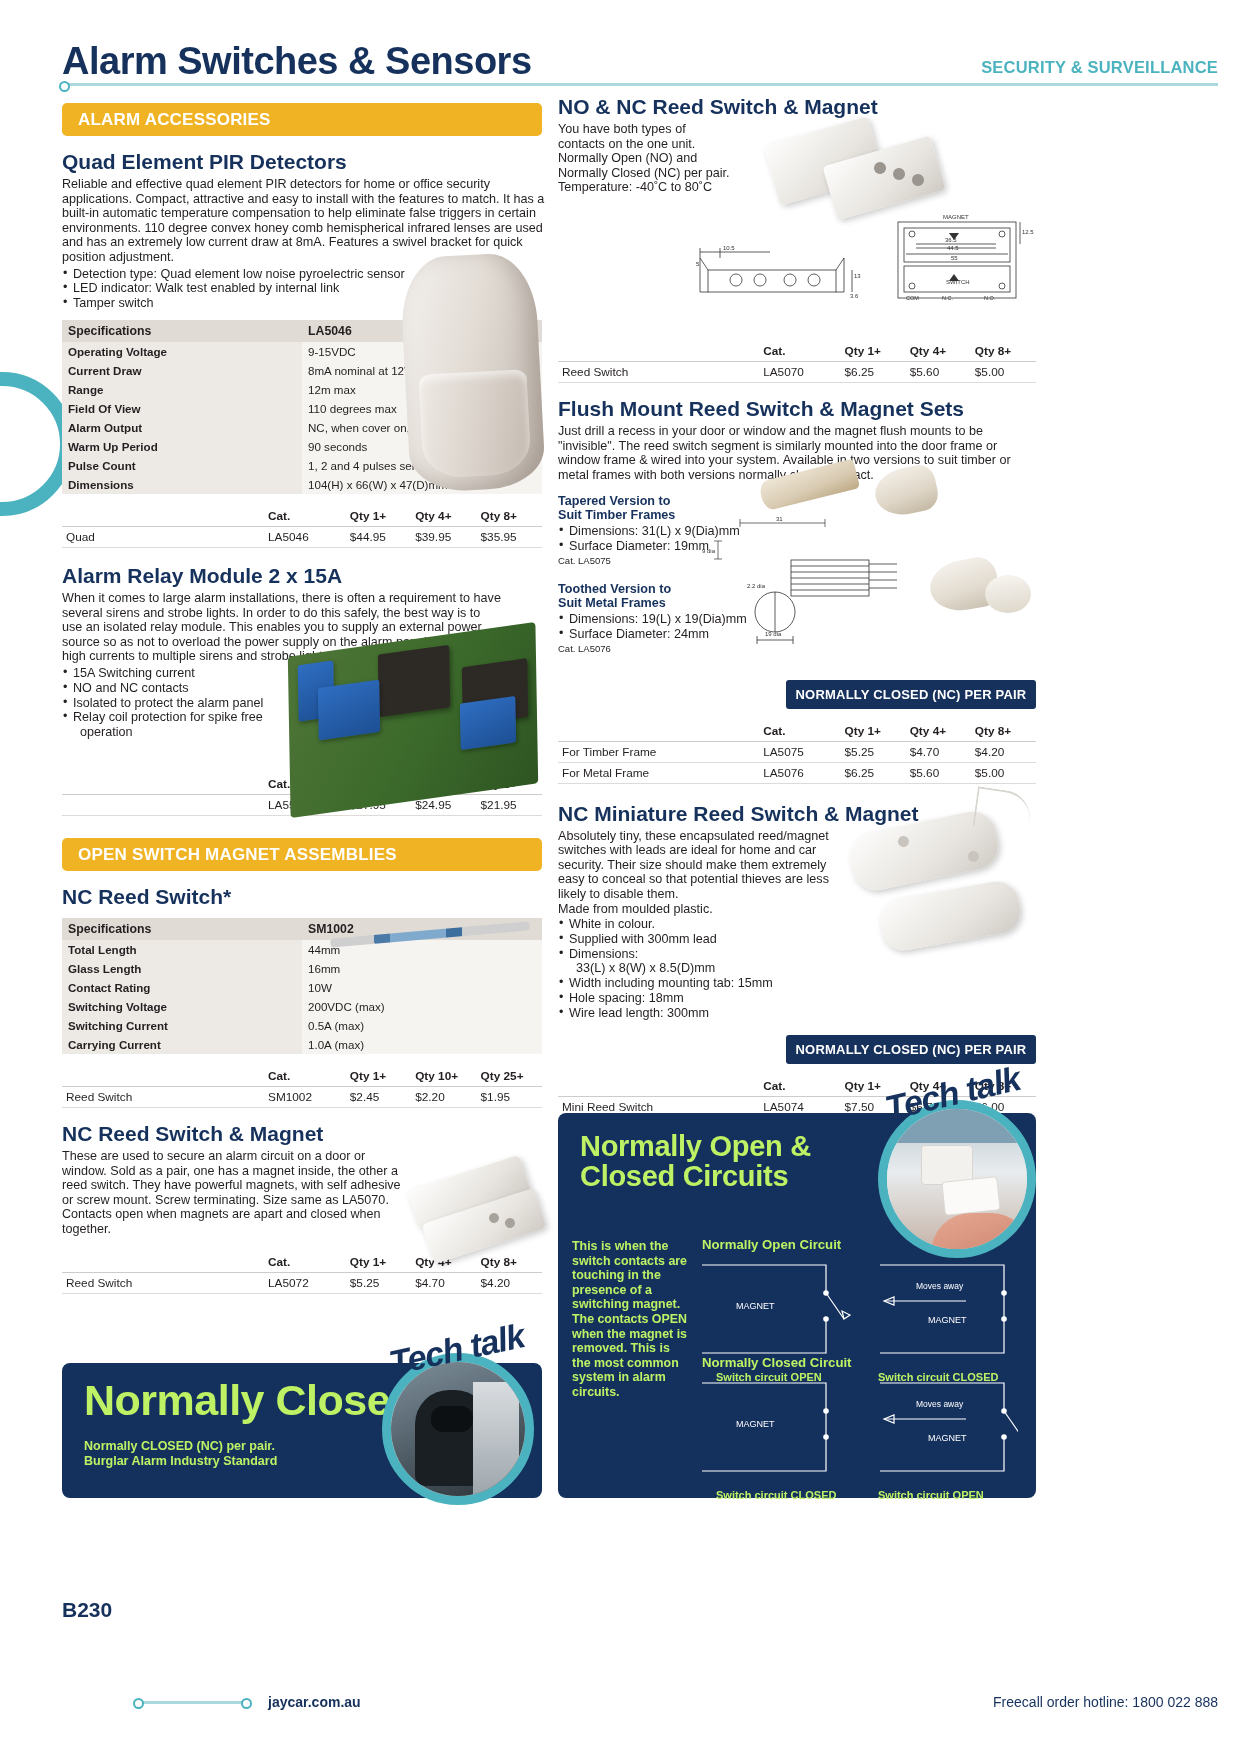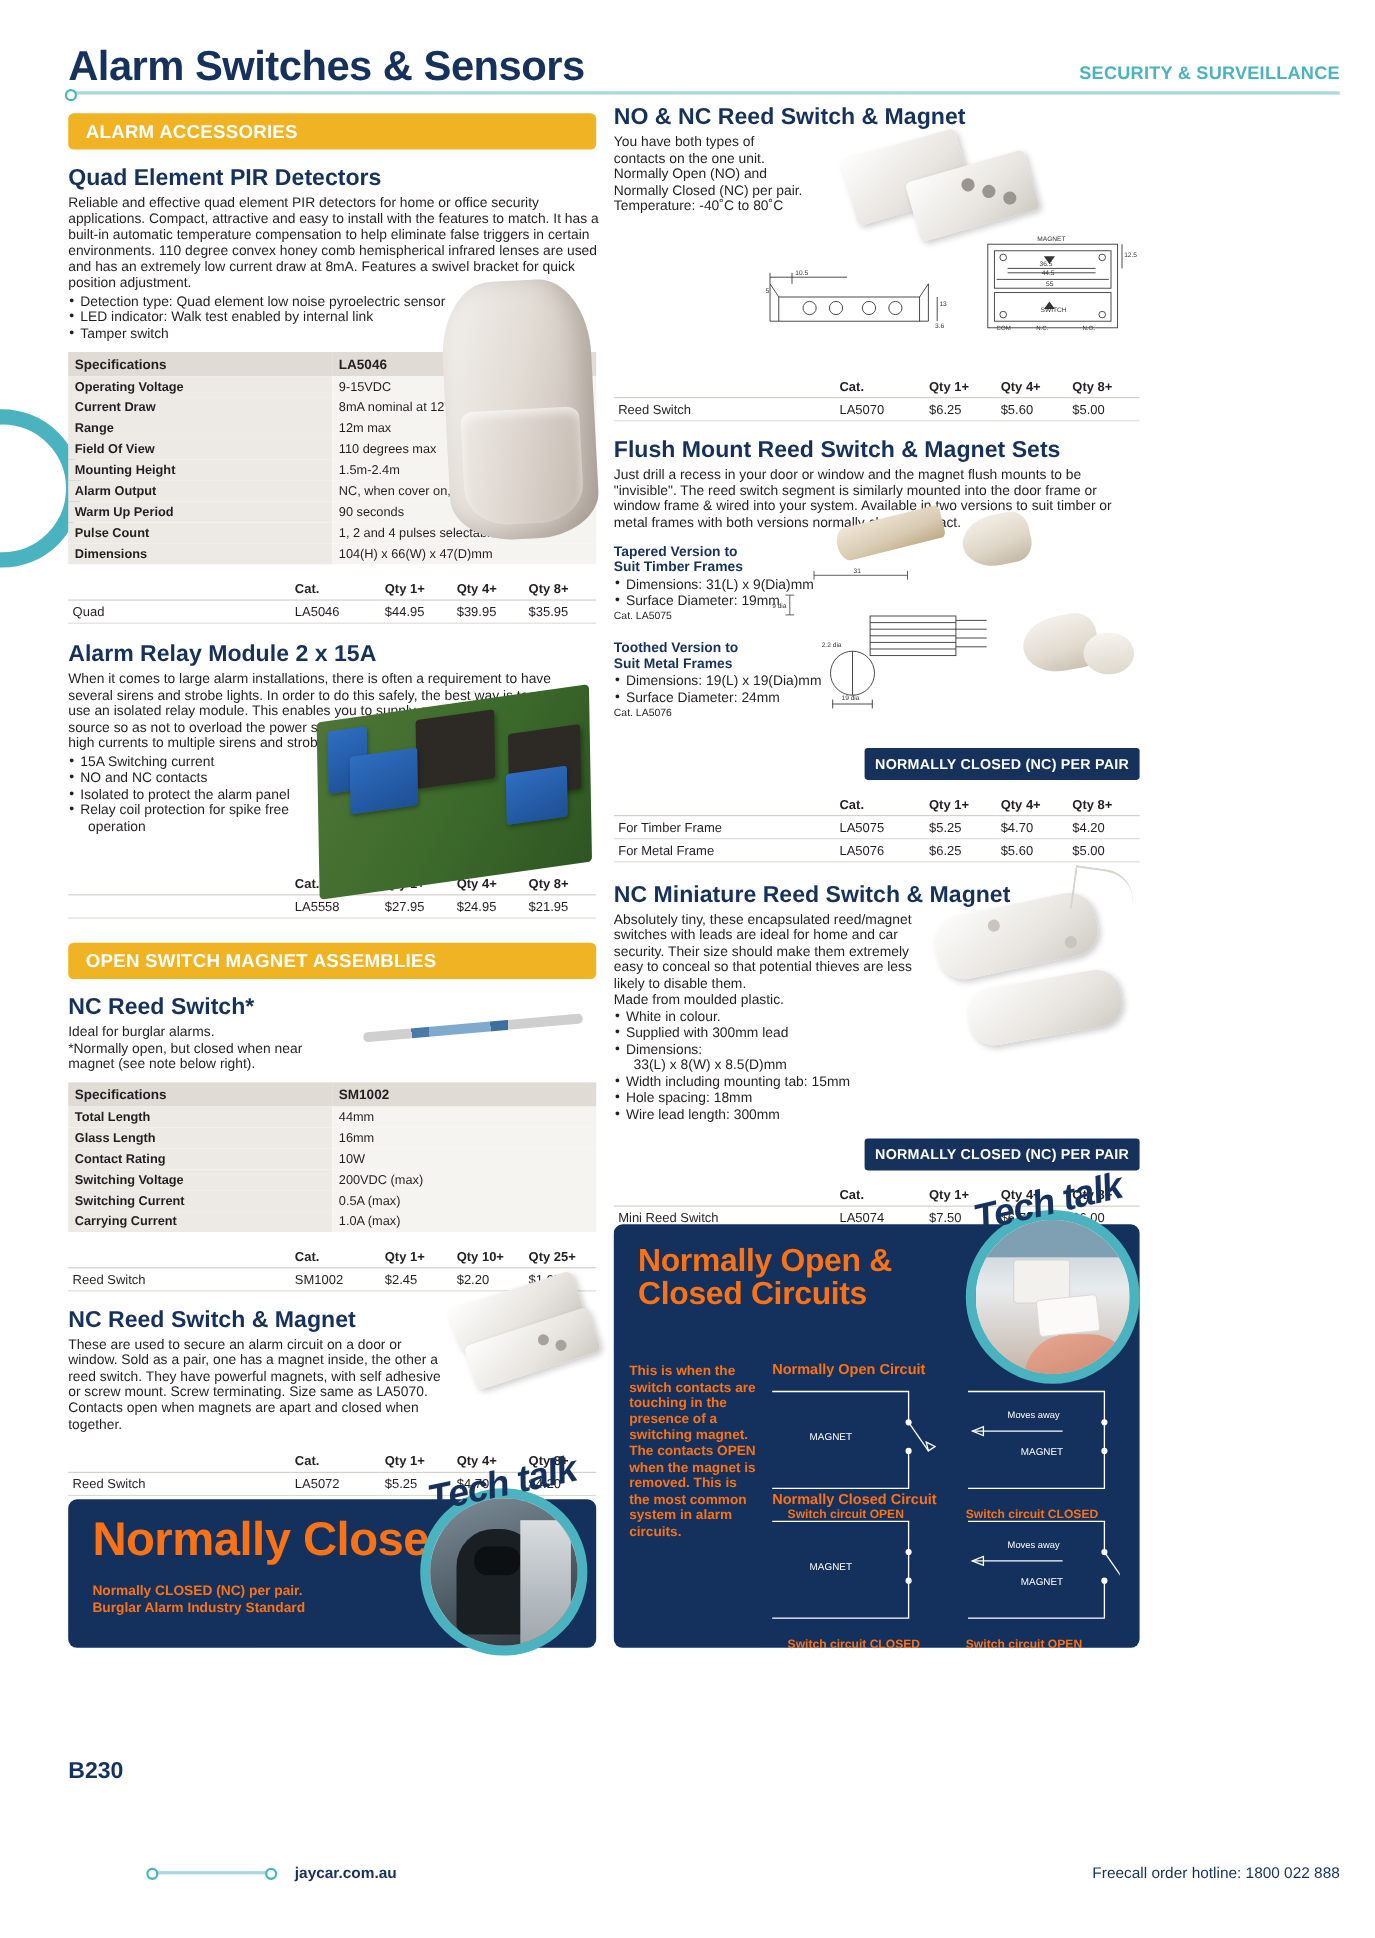--- a/index.html
+++ b/index.html
@@ -116,21 +116,21 @@
     background:linear-gradient(90deg,#cfcfcf 0 22%, #4a7aa8 22% 30%, #7fa9cd 30% 58%, #3d6f9e 58% 66%, #cfcfcf 66% 100%);
     border-radius:4px; transform:rotate(-5deg);
   }
   .white-box{
     position:absolute; background:linear-gradient(150deg,#fdfdfc,#e8e5e0 60%,#cfcac4);
     border-radius:5px; box-shadow:2px 3px 6px rgba(0,0,0,.2);
   }
 
   
   .tt-panel{
-    position:absolute; background:#14315e; border-radius:8px; color:#f97316;
+    position:absolute; background:#14315e; border-radius:8px; color:#bef264;
   }
   .tt-badge{
     position:absolute; font-size:34px; font-weight:bold; color:#15315c;
     font-style:italic; letter-spacing:-1px;
   }
   .tt-circle{
     position:absolute; border-radius:50%; border:9px solid #4bb3bf;
     overflow:hidden;
     background:linear-gradient(160deg,#cfd8dd 0%, #e9edef 35%, #b7c3c9 100%);
   }
@@ -200,24 +200,20 @@
           <td>Current Draw</td>
           <td>8mA nominal at 12VDC</td>
         </tr>
     <tr>
           <td>Range</td>
           <td>12m max</td>
         </tr>
     <tr>
           <td>Field Of View</td>
           <td>110 degrees max</td>
-        </tr>
-    <tr>
-          <td>Mounting Height</td>
-          <td>1.5m-2.4m</td>
         </tr>
     <tr>
           <td>Alarm Output</td>
           <td>NC, when cover on, 28VDC 0.1A</td>
         </tr>
     <tr>
           <td>Warm Up Period</td>
           <td>90 seconds</td>
         </tr>
     <tr>
@@ -275,25 +271,20 @@
       <td>$27.95</td>
       <td>$24.95</td>
       <td>$21.95</td>
     </tr>
   </tbody>
     </table>
 
   <div class="cat-bar" style="margin-top:22px">OPEN SWITCH MAGNET ASSEMBLIES</div>
 
   <h2 class="sec">NC Reed Switch*</h2>
-  <p class="body" style="width:300px">
-    <span>Ideal for burglar alarms.</span><br>
-    <span>*Normally open, but closed when near</span><br>
-    <span> magnet (see note below right).</span>
-  </p>
 
   <table class="spec">
     <tbody>
         <tr class="head">
       <td>Specifications</td>
       <td>SM1002</td>
     </tr>
     <tr>
           <td>Total Length</td>
           <td>44mm</td>

